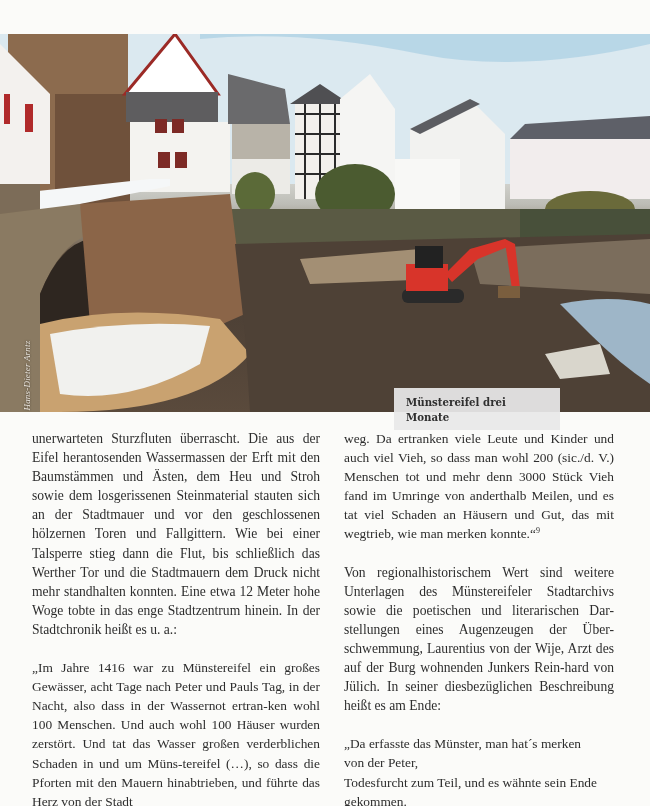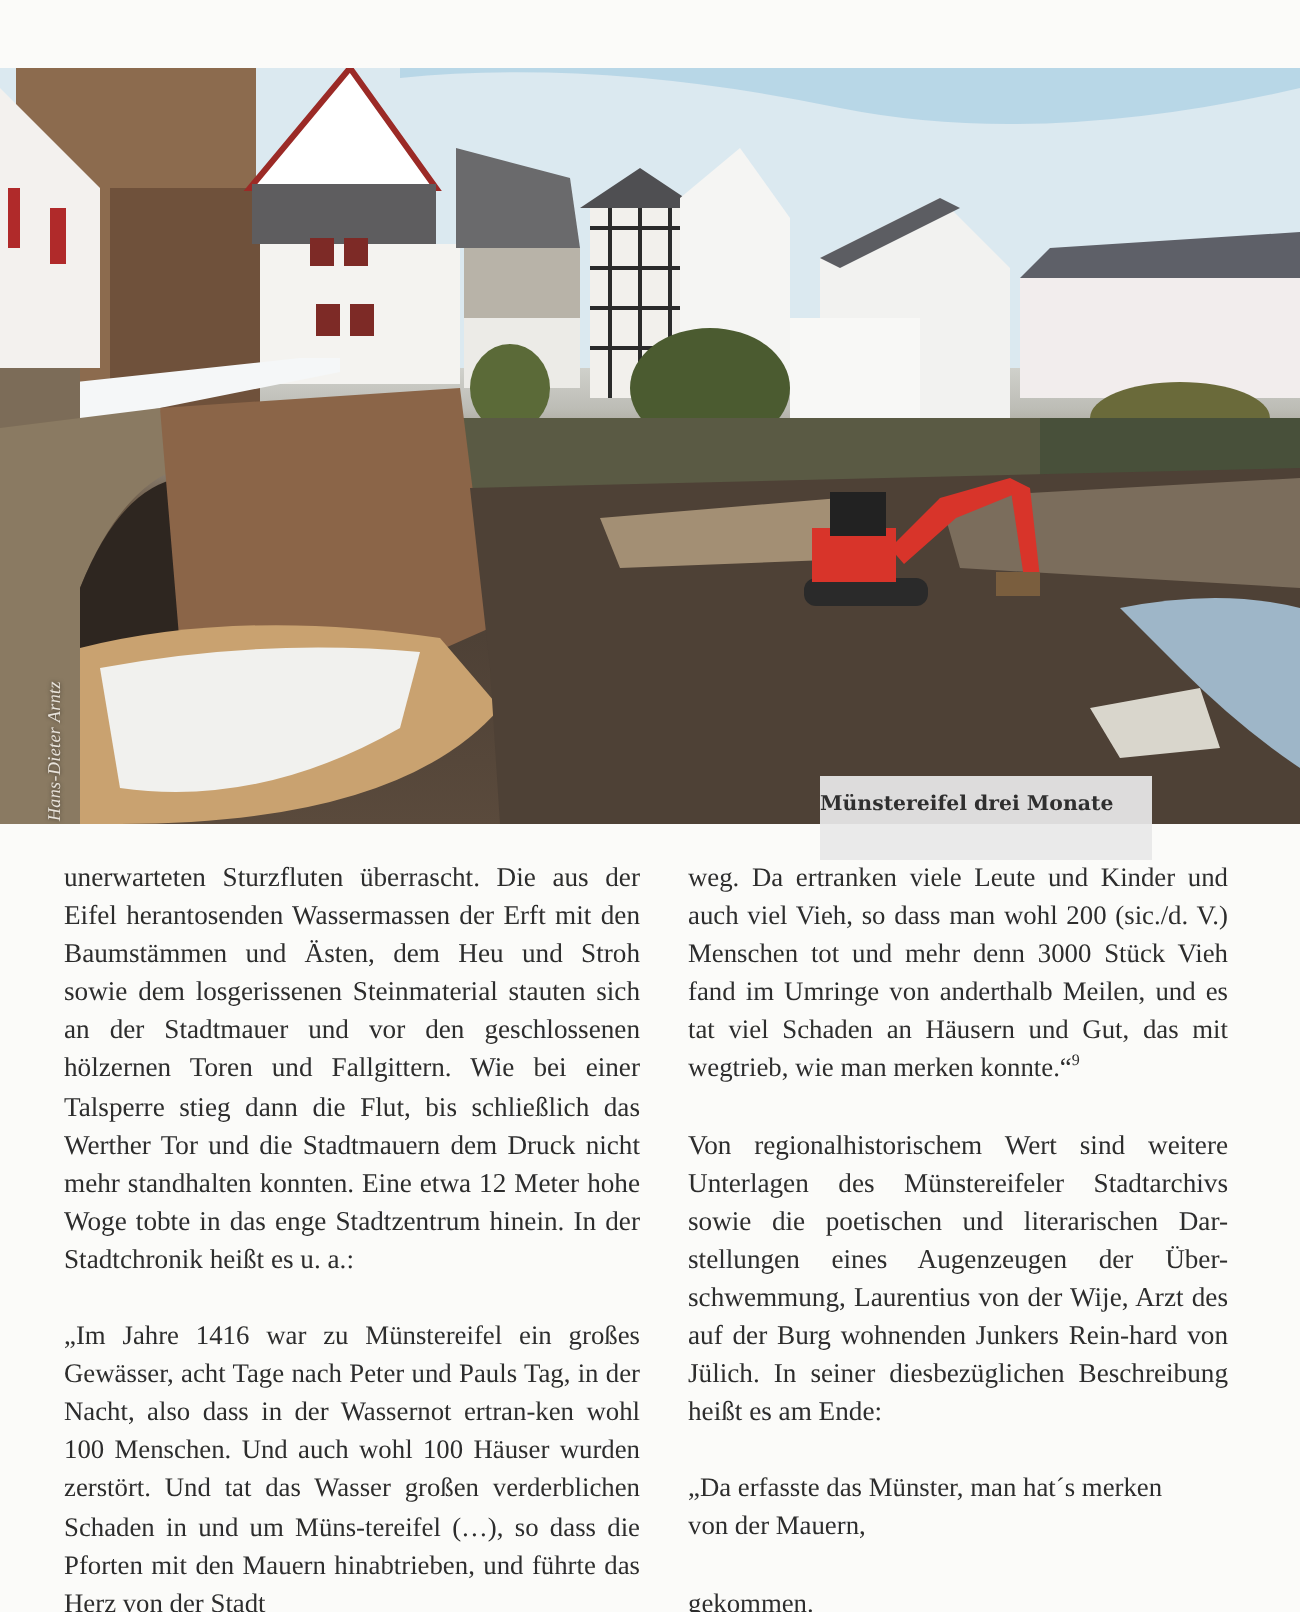--- a/index.html
+++ b/index.html
@@ -20,23 +20,23 @@
   .photo-credit {
     position:absolute; left:22px; top:292px;
     transform-origin:left top; transform:rotate(-90deg) translateX(-108px);
     font-family:"Liberation Serif", serif; font-style:italic;
     font-size:9px; color:#e9e4dc; letter-spacing:0.2px; white-space:nowrap;
     text-shadow:0 0 2px rgba(0,0,0,0.6);
   }
   .caption {
     position:absolute; left:394px; top:388px; width:166px; height:42px;
     background:rgba(232,232,232,0.93);
-    box-sizing:border-box; padding:7px 8px 0 0;
+    box-sizing:border-box; padding:7px 8px 0 12px;
     font-family:"DejaVu Serif", serif; font-weight:bold;
-    font-size:10.2px; line-height:14.5px; color:#2f2f2f;margin-left:16px;
+    font-size:10.2px; line-height:14.5px; color:#2f2f2f;
   }
   .col {
     position:absolute; font-family:"Liberation Serif", serif;
     font-size:13.6px; line-height:19.1px; color:#2d2d2d;
     text-align:justify; hyphens:manual;
   }
   .col p { margin:0; }
   .col-left { left:32px; top:429px; width:288px; }
   .col-right { left:344px; top:429px; width:270px; }
   .italic { font-size:13.4px; }
@@ -137,19 +137,19 @@
     <p class="italic">„Im Jahre 1416 war zu Münstereifel ein großes Gewässer, acht Tage nach Peter und Pauls Tag, in der Nacht, also dass in der Wassernot ertran-ken wohl 100 Menschen. Und auch wohl 100 Häuser wurden zerstört. Und tat das Wasser großen verderblichen Schaden in und um Müns-tereifel (…), so dass die Pforten mit den Mauern hinabtrieben, und führte das Herz von der Stadt</p>
   </div>
 
   <div class="col col-right">
     <p class="italic"><span>weg. Da ertranken viele Leute und Kinder und auch viel Vieh, so dass man wohl 200 (sic./d. V.) Menschen tot und mehr denn 3000 Stück Vieh fand im Umringe von anderthalb Meilen, und es tat viel Schaden an Häusern und Gut, das mit wegtrieb, wie man merken konnte.“</span><span class="sup">9</span></p>
     <div class="gap"></div>
     <p>Von regionalhistorischem Wert sind weitere Unterlagen des Münstereifeler Stadtarchivs sowie die poetischen und literarischen Dar-stellungen eines Augenzeugen der Über-schwemmung, Laurentius von der Wije, Arzt des auf der Burg wohnenden Junkers Rein-hard von Jülich. In seiner diesbezüglichen Beschreibung heißt es am Ende:</p>
     <div class="gap"></div>
     <p class="italic" style="text-align:left">
       <span>„Da erfasste das Münster, man hat´s merken</span><br>
-      <span>von der Mauern,</span><br>
-      <br>
+      <span>von der Peter,</span><br>
+      <span>Todesfurcht zum Teil, und es wähnte sein Ende</span><br>
       <span>gekommen.</span>
     </p>
   </div>
 
 </div>
 
 </body></html>

